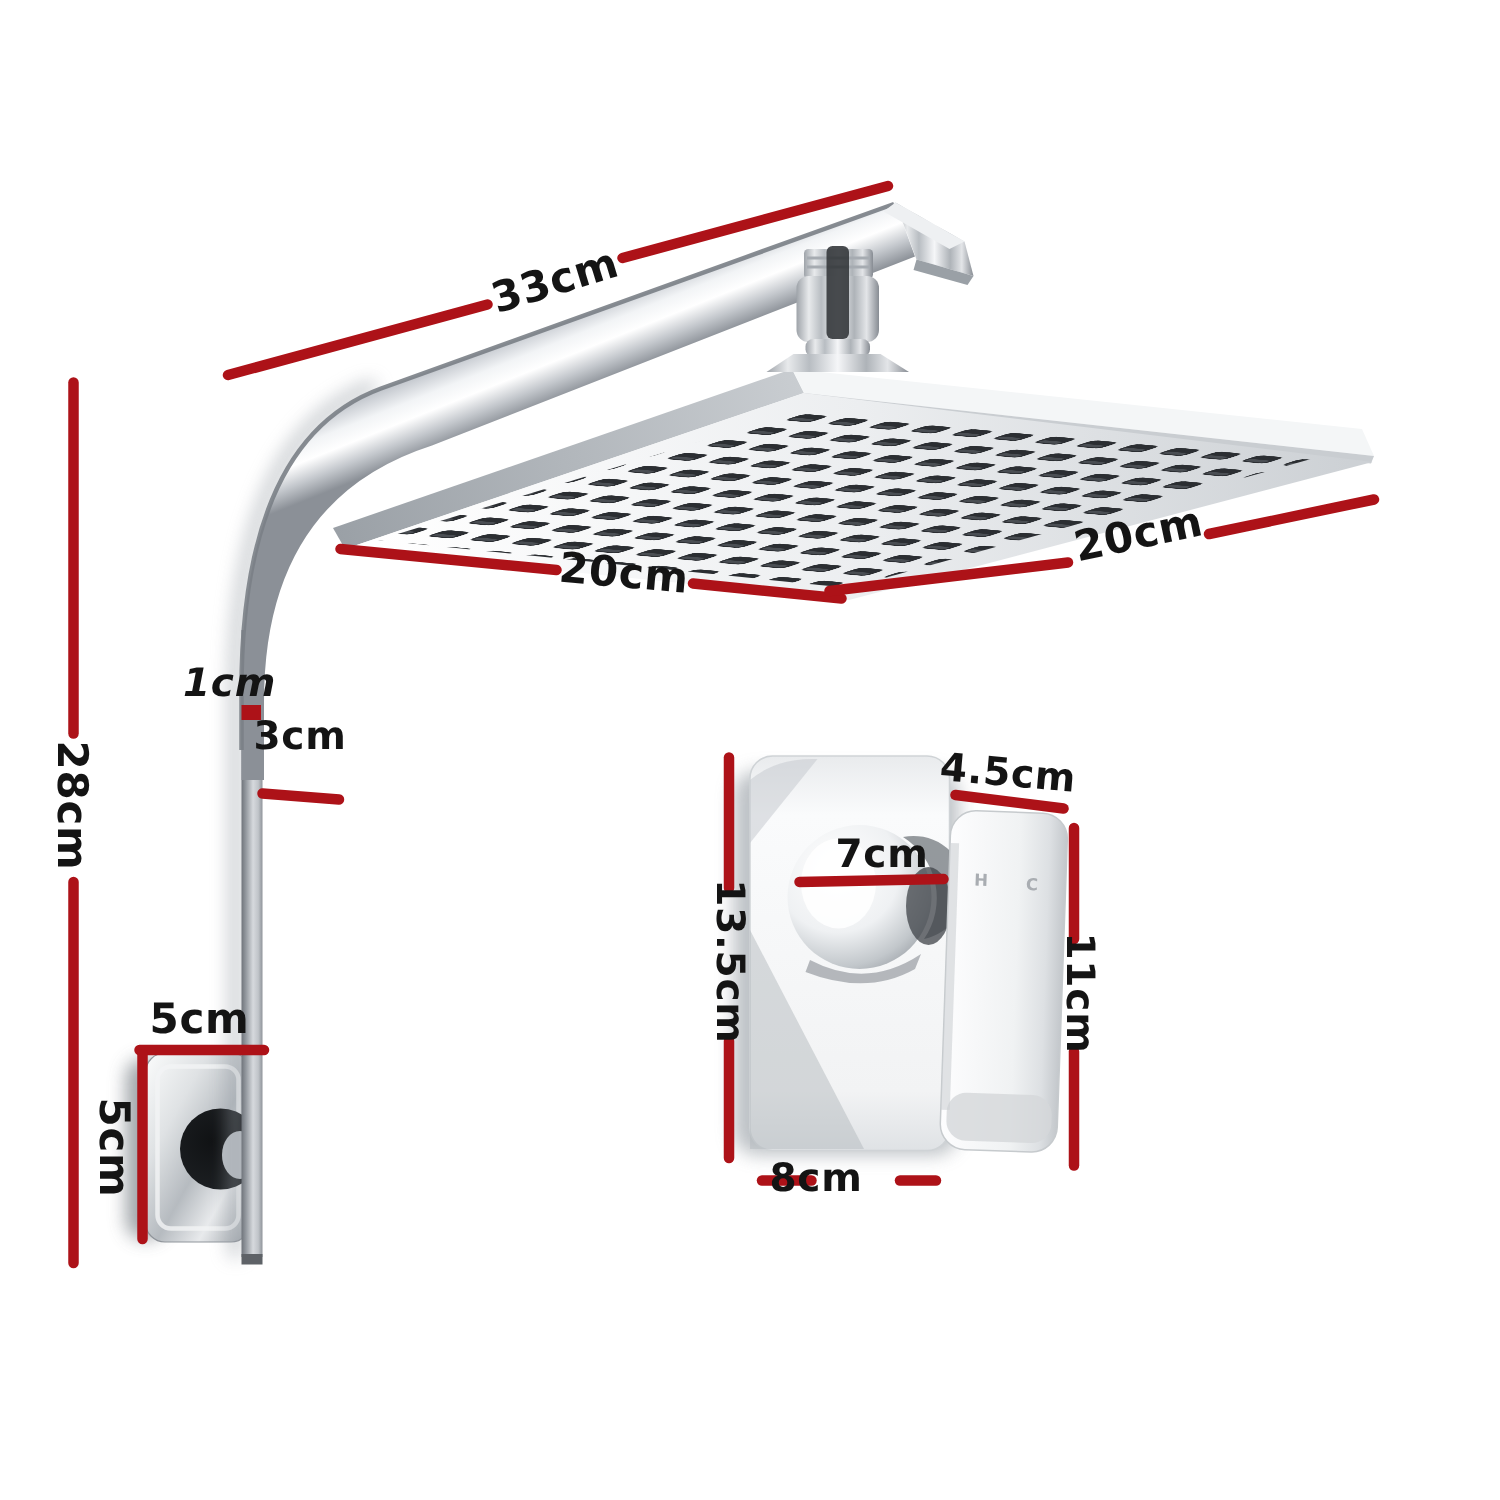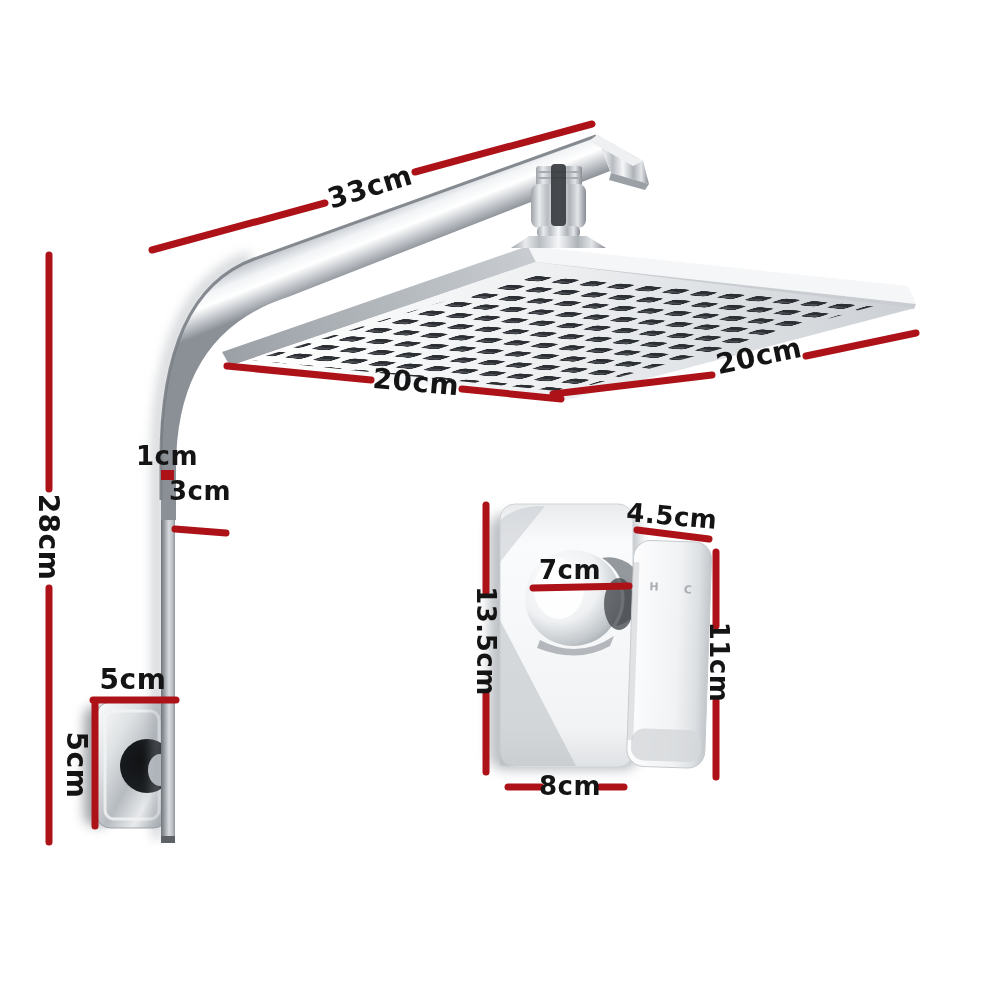--- a/index.html
+++ b/index.html
@@ -198,26 +198,26 @@
     <g class="dim">
       <line x1="508" y1="787" x2="541" y2="787"></line>
         <line x1="600" y1="787" x2="624" y2="787"></line>
     </g>
   </svg>
 
   <div class="lbl" style="left:370px;top:187px;transform:translate(-50%,-50%) rotate(-17deg);">33cm</div>
   <div class="lbl" style="left:416px;top:382px;transform:translate(-50%,-50%) rotate(5deg);">20cm</div>
   <div class="lbl" style="left:759px;top:356px;transform:translate(-50%,-50%) rotate(-12deg);">20cm</div>
   <div class="lbl" style="left:48px;top:537px;transform:translate(-50%,-50%) rotate(90deg);">28cm</div>
-  <div class="lbl sm" style="left:167px;top:456px;transform:translate(-50%,-50%);">1cm</div>
+  <div class="lbl sm" style="left:153px;top:456px;transform:translate(-50%,-50%);font-style:italic;">1cm</div>
   <div class="lbl sm" style="left:200px;top:491px;transform:translate(-50%,-50%);">3cm</div>
   <div class="lbl" style="left:133px;top:679px;transform:translate(-50%,-50%);">5cm</div>
   <div class="lbl" style="left:76px;top:765px;transform:translate(-50%,-50%) rotate(90deg);">5cm</div>
   <div class="lbl sm" style="left:486px;top:641px;transform:translate(-50%,-50%) rotate(90deg);">13.5cm</div>
   <div class="lbl sm" style="left:672px;top:516px;transform:translate(-50%,-50%) rotate(5deg);">4.5cm</div>
-  <div class="lbl sm" style="left:570px;top:570px;transform:translate(-50%,-50%);">7cm</div>
+  <div class="lbl sm" style="left:588px;top:570px;transform:translate(-50%,-50%);">7cm</div>
   <div class="lbl sm" style="left:719px;top:662px;transform:translate(-50%,-50%) rotate(90deg);">11cm</div>
-  <div class="lbl sm" style="left:570px;top:786px;transform:translate(-50%,-50%);">8cm</div>
+  <div class="lbl sm" style="left:544px;top:786px;transform:translate(-50%,-50%);">8cm</div>
 
   <div class="hc" style="left:654px;top:587px;transform:translate(-50%,-50%) rotate(2deg);">H</div>
   <div class="hc" style="left:688px;top:590px;transform:translate(-50%,-50%) rotate(2deg);">C</div>
 
 </div>
 
 </body></html>

